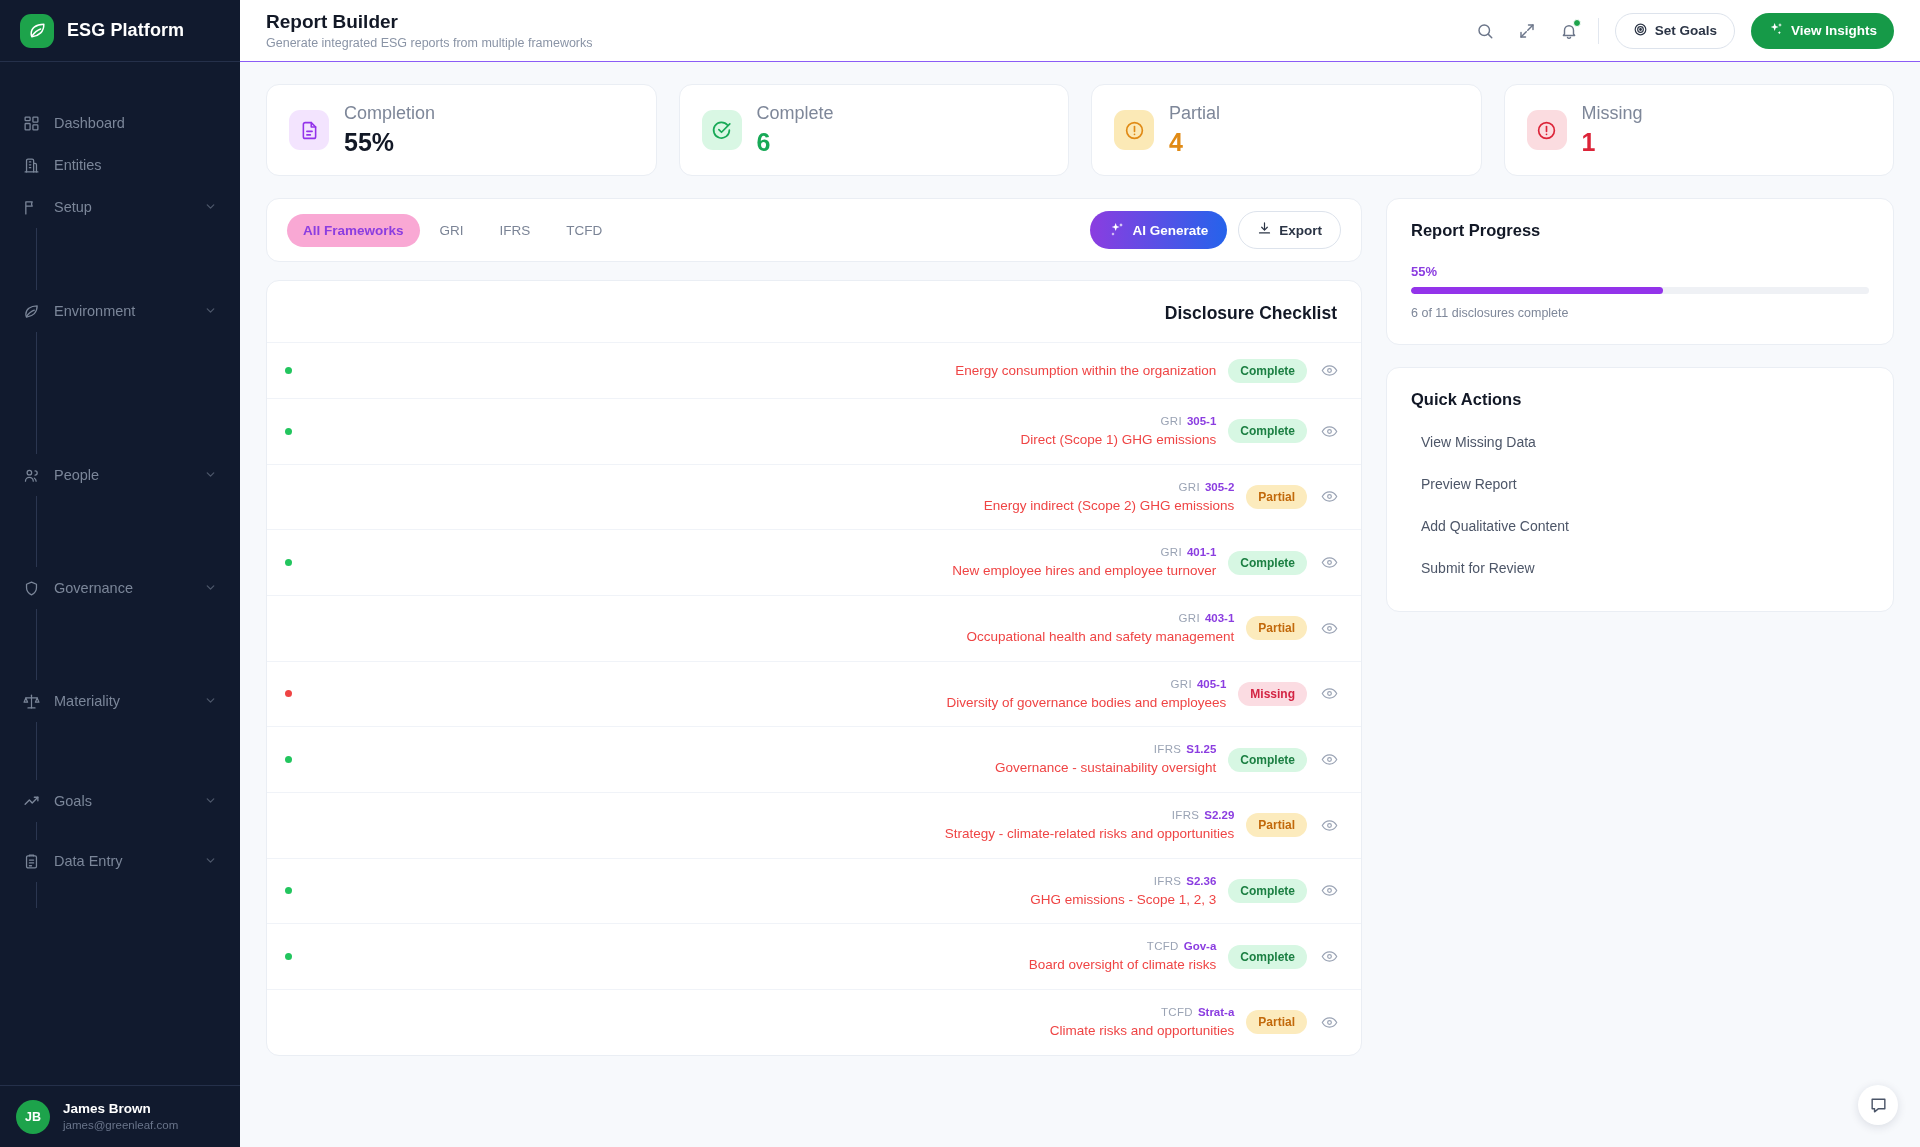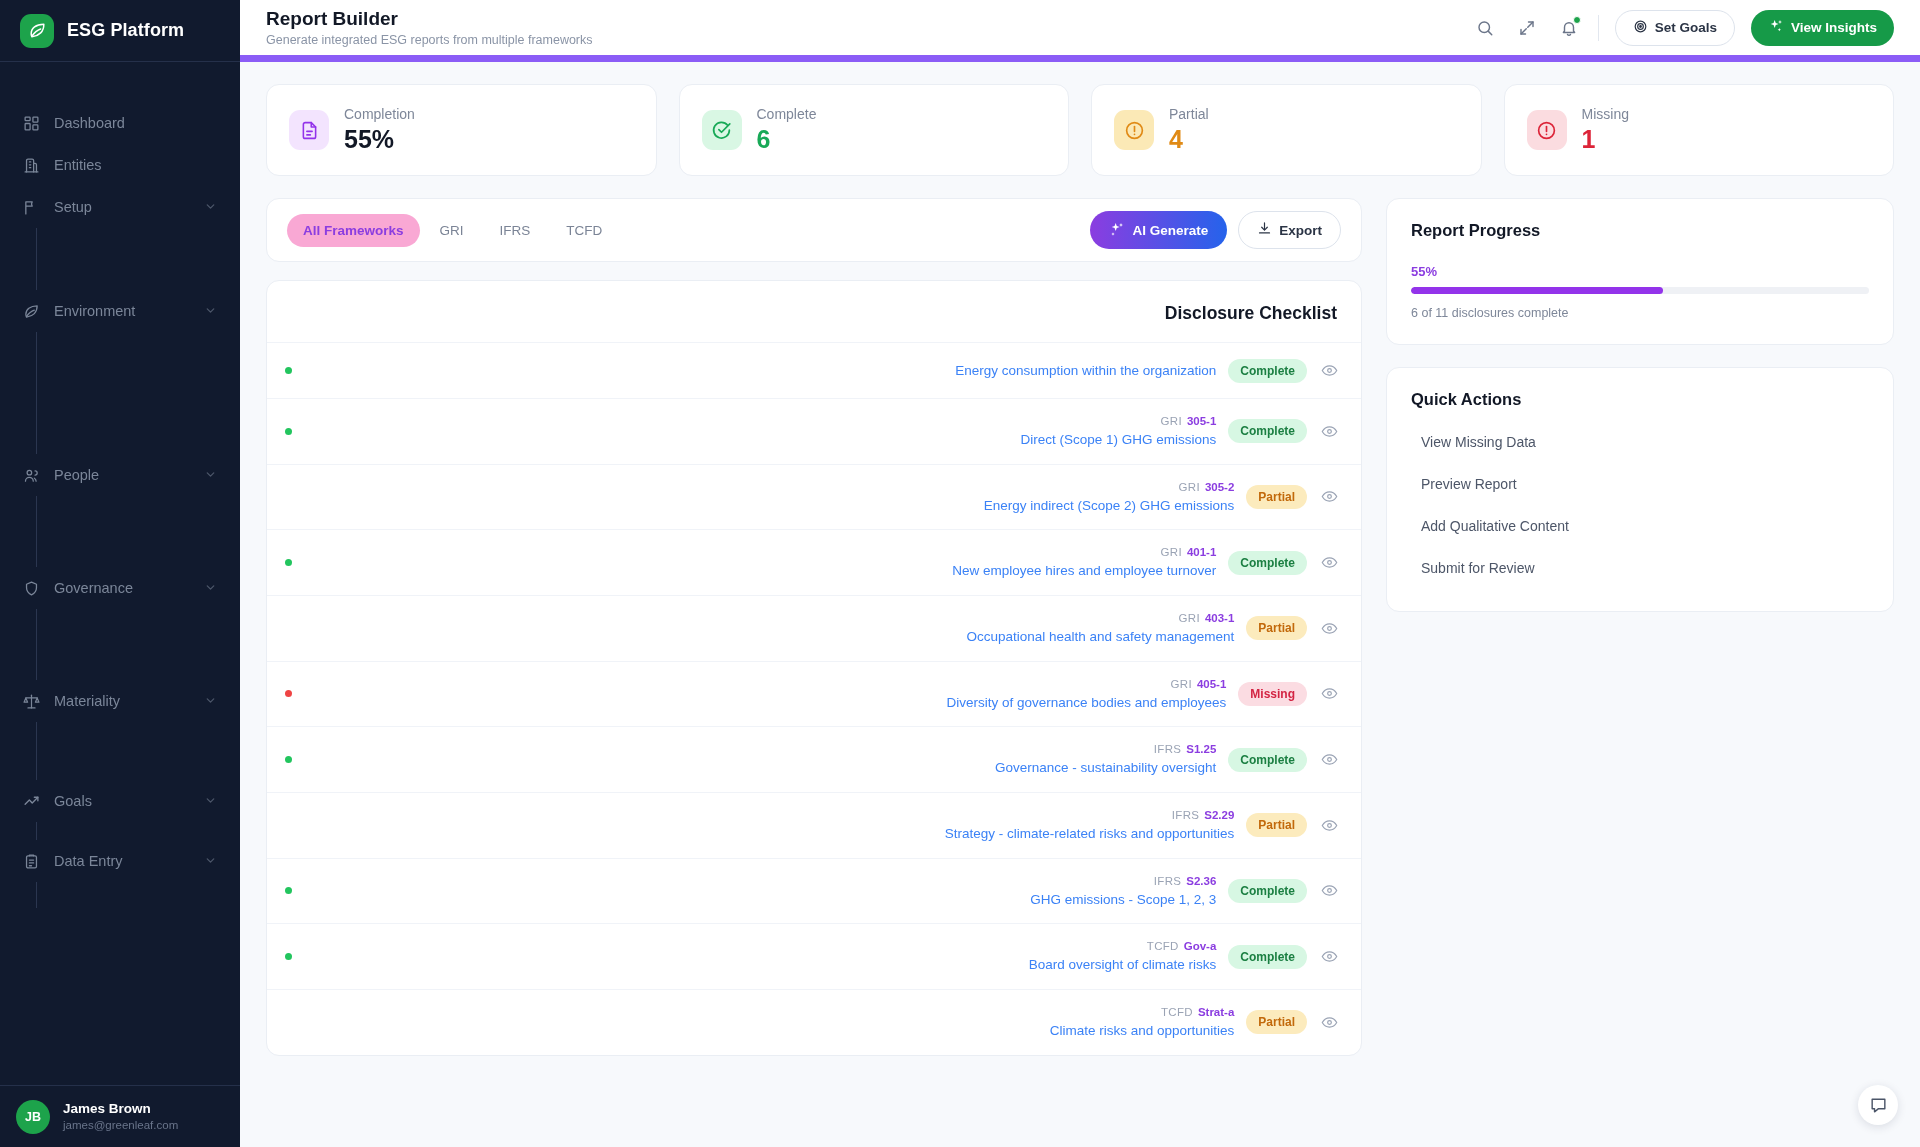--- a/index.html
+++ b/index.html
@@ -62,21 +62,21 @@
     display: flex; align-items: center; justify-content: center;
     flex: 0 0 34px;
   }
   .user-name { font-size: 13.5px; font-weight: bold; color: #fff; line-height: 1.35;}
   .user-mail { font-size: 11.5px; color: #69748a; line-height: 1.35;}
 
   
   .main { flex: 1 1 auto; height: 1147px; display: flex; flex-direction: column; background: #F7F9FC;}
   .topbar {
     height: 62px; flex: 0 0 62px; background: #fff;
-    border-bottom: 7px solid #8b5cf6;
+    border-bottom: 1px solid #8b5cf6;
     display: flex; align-items: center; padding: 0 26px;
   }
   .page-title { font-size: 19px; font-weight: bold; color: #121826; line-height:1.25;}
   .page-sub { font-size: 12.5px; color: #8a94a6; line-height: 1.3; margin-top: 2px;}
   .topbar-right { margin-left: auto; display: flex; align-items: center; gap: 16px; }
   .icon-btn {
     width: 26px; height: 26px; display: flex; align-items: center; justify-content: center;
     color: #6b7589; cursor: pointer; position: relative;
   }
   .bell-dot {
@@ -95,21 +95,21 @@
 
   .content { flex: 1 1 auto; overflow: hidden; padding: 22px 26px 0 26px; }
 
   
   .kpi-row { display: flex; gap: 22px; }
   .kpi {
     flex: 1 1 0; background: #fff; border: 1px solid #EAEEF4; border-radius: 13px;
     height: 92px; display: flex; align-items: center; gap: 15px; padding: 0 22px;
   }
   .kpi-ico { width: 40px; height: 40px; border-radius: 11px; display:flex; align-items:center; justify-content:center; flex:0 0 40px;}
-  .kpi-label { font-size: 14px; color: #7e8799; line-height: 1.3;}
+  .kpi-label { font-size: 18px; color: #7e8799; line-height: 1.3;}
   .kpi-value { font-size: 25px; font-weight: bold; line-height: 1.25; margin-top:1px;}
 
   
   .cols { display: flex; gap: 24px; margin-top: 22px; align-items: flex-start;}
   .col-left { flex: 1 1 auto; min-width: 0; }
   .col-right { flex: 0 0 508px; width: 508px; }
 
   .card { background: #fff; border: 1px solid #EAEEF4; border-radius: 13px; }
 
   .toolbar { display: flex; align-items: center; height: 62px; padding: 0 20px; }
@@ -132,21 +132,21 @@
   .row {
     display: flex; align-items: center; gap: 12px;
     padding: 14px 22px 14px 18px; min-height: 56px;
     border-top: 1px solid #F0F3F8; position: relative; cursor: pointer;
   }
   .dot { width: 7px; height: 7px; border-radius: 50%; flex: 0 0 7px; }
   .row-body { flex: 1 1 auto; min-width: 0; }
   .row-code { font-size: 11.5px; line-height: 1.4; }
   .row-fw { color: #9aa3b4; letter-spacing: .3px; }
   .row-id { color: #8B3DE0; font-weight: bold; margin-left: 5px; }
-  .row-desc { font-size: 13.5px; color: #3b82f6; line-height: 1.45; margin-top: 1px;}
+  .row-desc { font-size: 13.5px; color: #ef4444; line-height: 1.45; margin-top: 1px;}
   .badge {
     font-size: 12px; font-weight: bold; border-radius: 12px;
     padding: 5px 12px; white-space: nowrap;
   }
   .eye { width: 20px; height: 20px; color: #9aa3b4; flex: 0 0 20px; display:flex;align-items:center;justify-content:center; cursor:pointer;}
 
   
   .panel { padding: 22px 24px 24px 24px; }
   .panel-title { font-size: 16.5px; font-weight: bold; color: #121826; }
   .pct { font-size: 13px; font-weight: bold; color: #8B3DE0; margin-top: 24px;}

